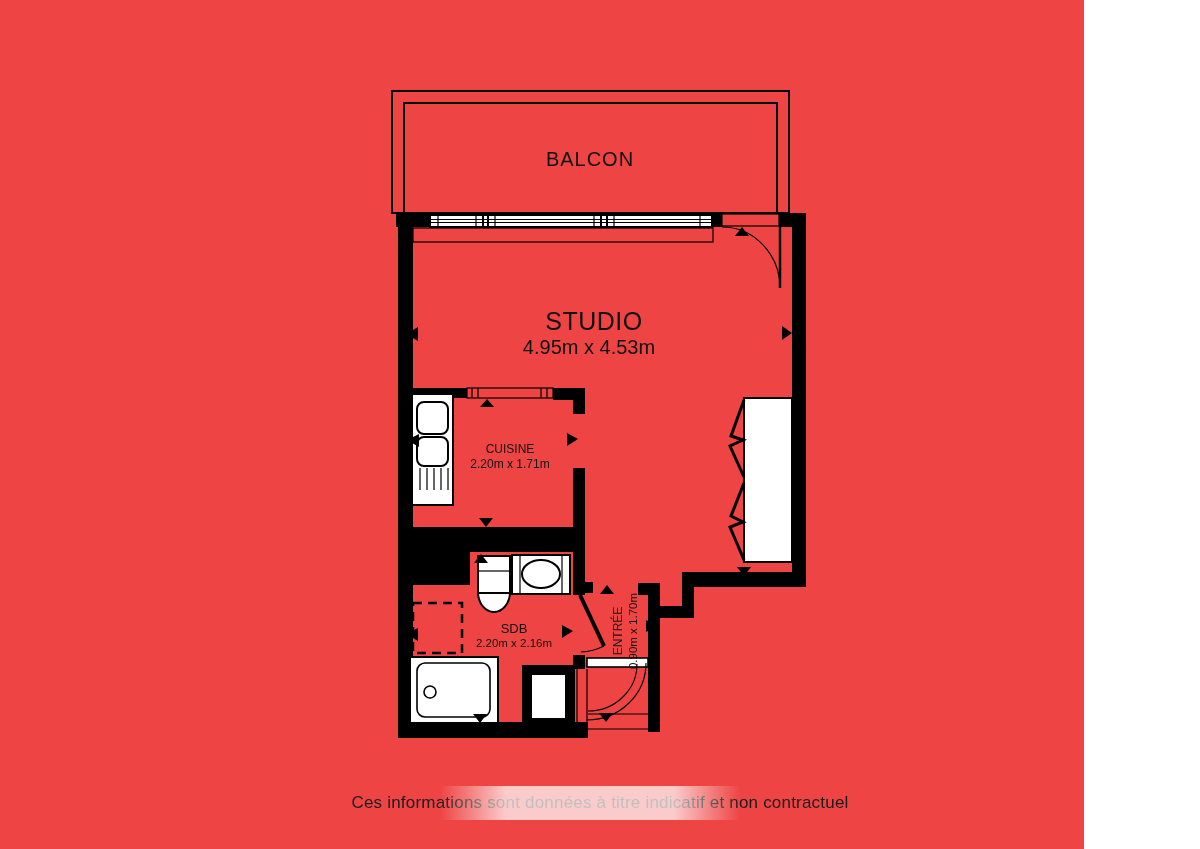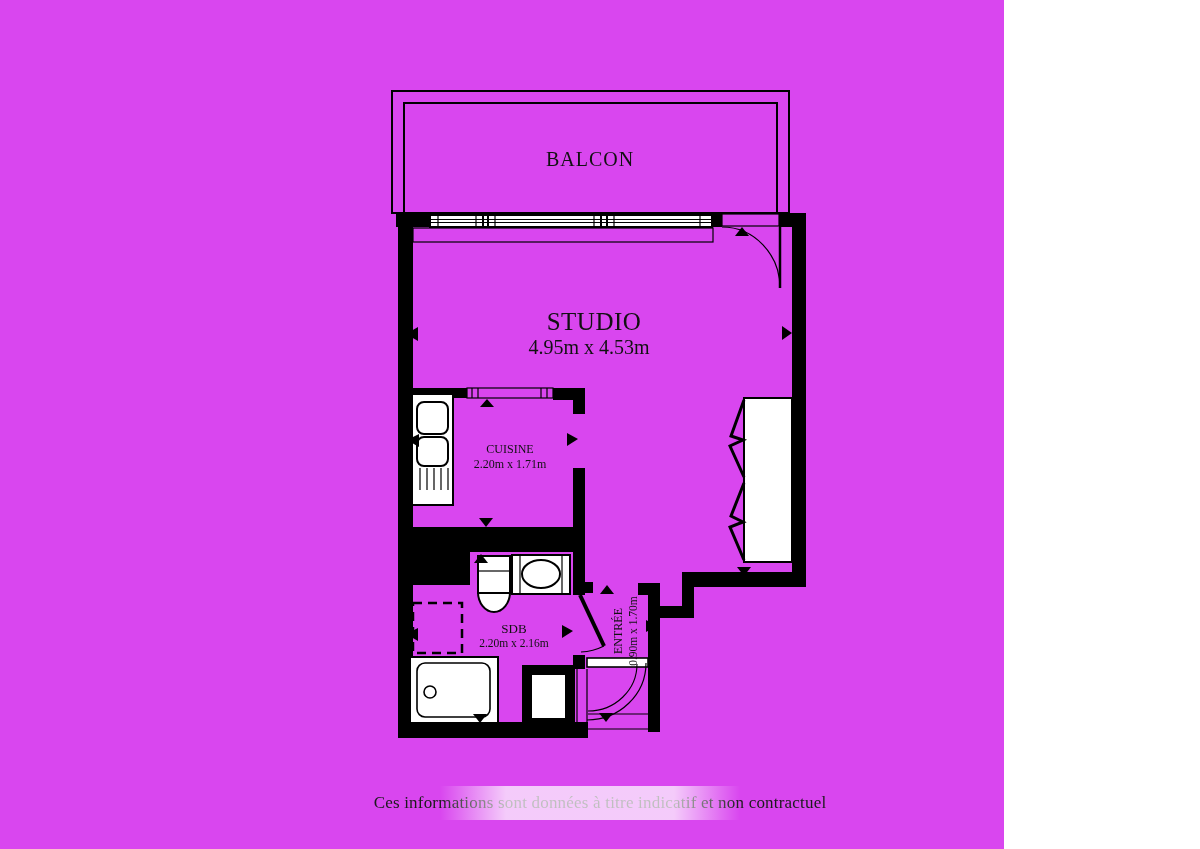--- a/index.html
+++ b/index.html
@@ -1,20 +1,20 @@
 <!DOCTYPE html>
 <html><head>
 <meta charset="utf-8">
 <style>
   html,body{margin:0;padding:0;background:#ffffff;}
   #canvas{
     position:relative;
-    width:1004px;height:849px;
-    background:#d946ef;
-    font-family:Liberation Serif, serif;
+    width:1084px;height:849px;
+    background:#ef4444;
+    font-family:Liberation Sans, sans-serif;
     overflow:hidden;
   }
   #plan-svg{position:absolute;left:0;top:0;}
   .wall{fill:#000000;stroke:none;}
   .thin{fill:none;stroke:#000000;stroke-width:2;}
   .thin-w{fill:#ffffff;stroke:#000000;stroke-width:2;}
   .hair{fill:none;stroke:#000000;stroke-width:1.2;}
   .fixture{fill:#ffffff;stroke:#000000;stroke-width:2;}
   .arrow{fill:#000000;stroke:none;}
   .room-label{fill:#111111;font-weight:400;}

